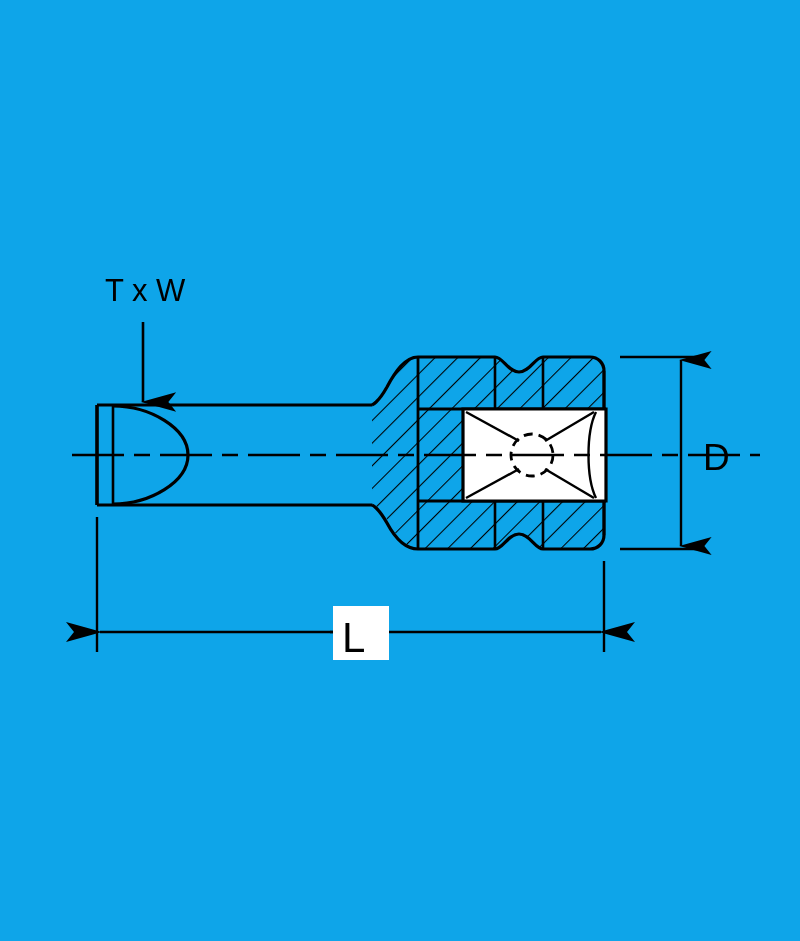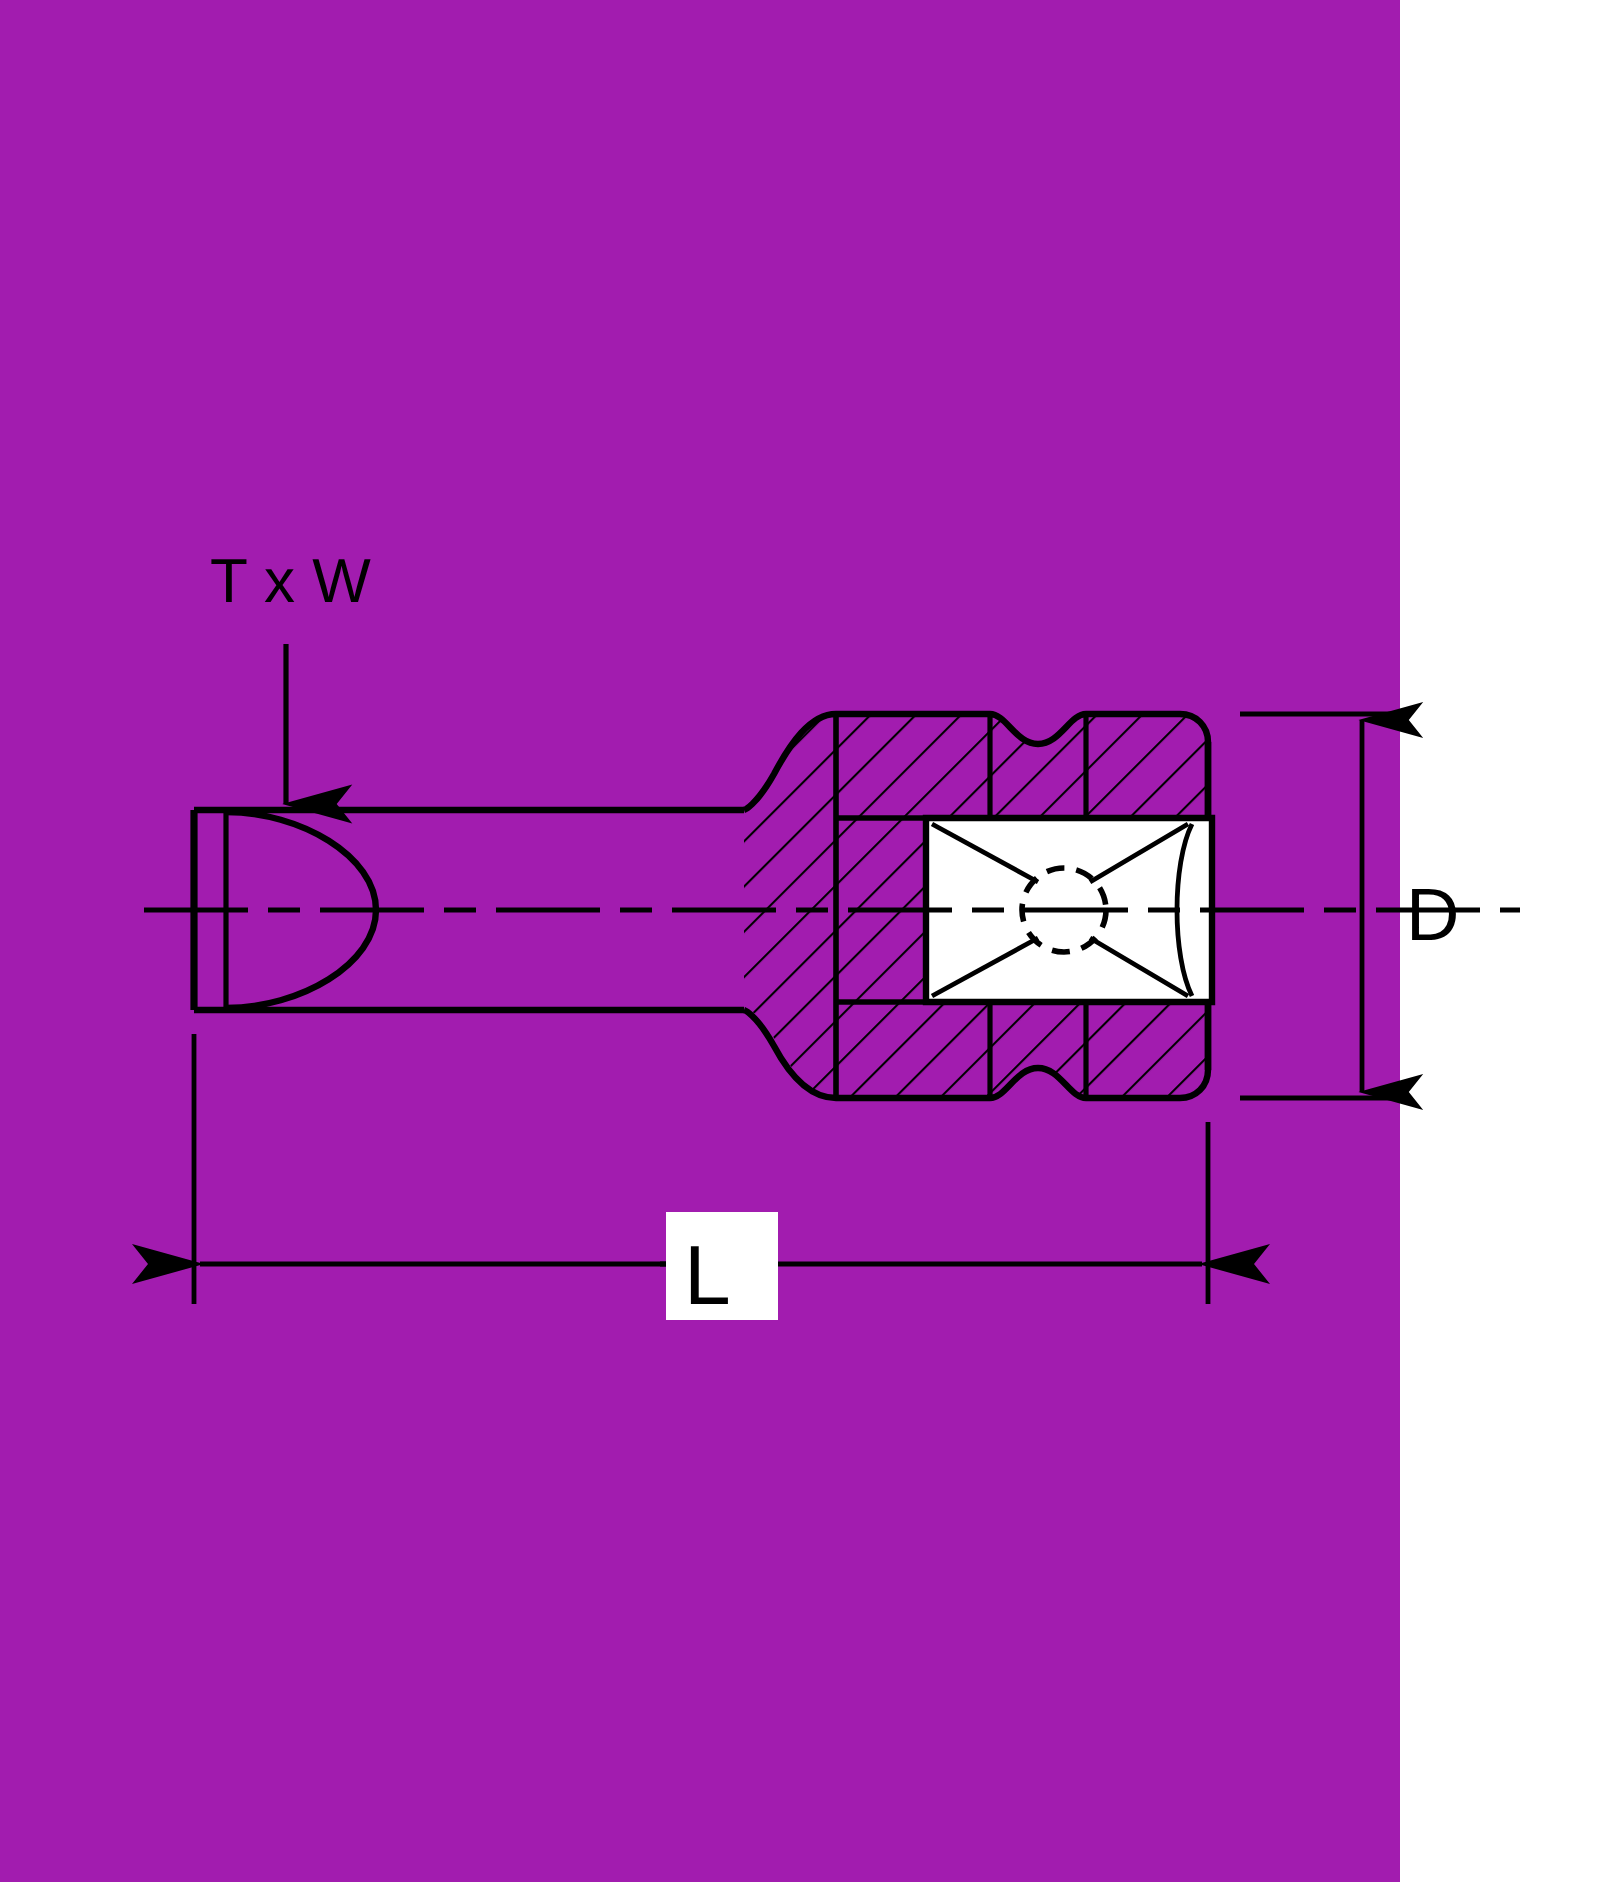--- a/index.html
+++ b/index.html
@@ -9,23 +9,23 @@
     background: #ffffff;
   }
   body {
     width: 800px;
     height: 941px;
     font-family: "Liberation Sans", sans-serif;
     overflow: hidden;
   }
   #drawing-root {
     position: relative;
-    width: 700px;
+    width: 800px;
     height: 941px;
-    background: #a21caf;
+    background: #0ea5e9;
   }
   #drawing-svg {
     position: absolute;
     top: 0;
     left: 0;
     width: 800px;
     height: 941px;
     display: block;
   }
   .dim-label {

